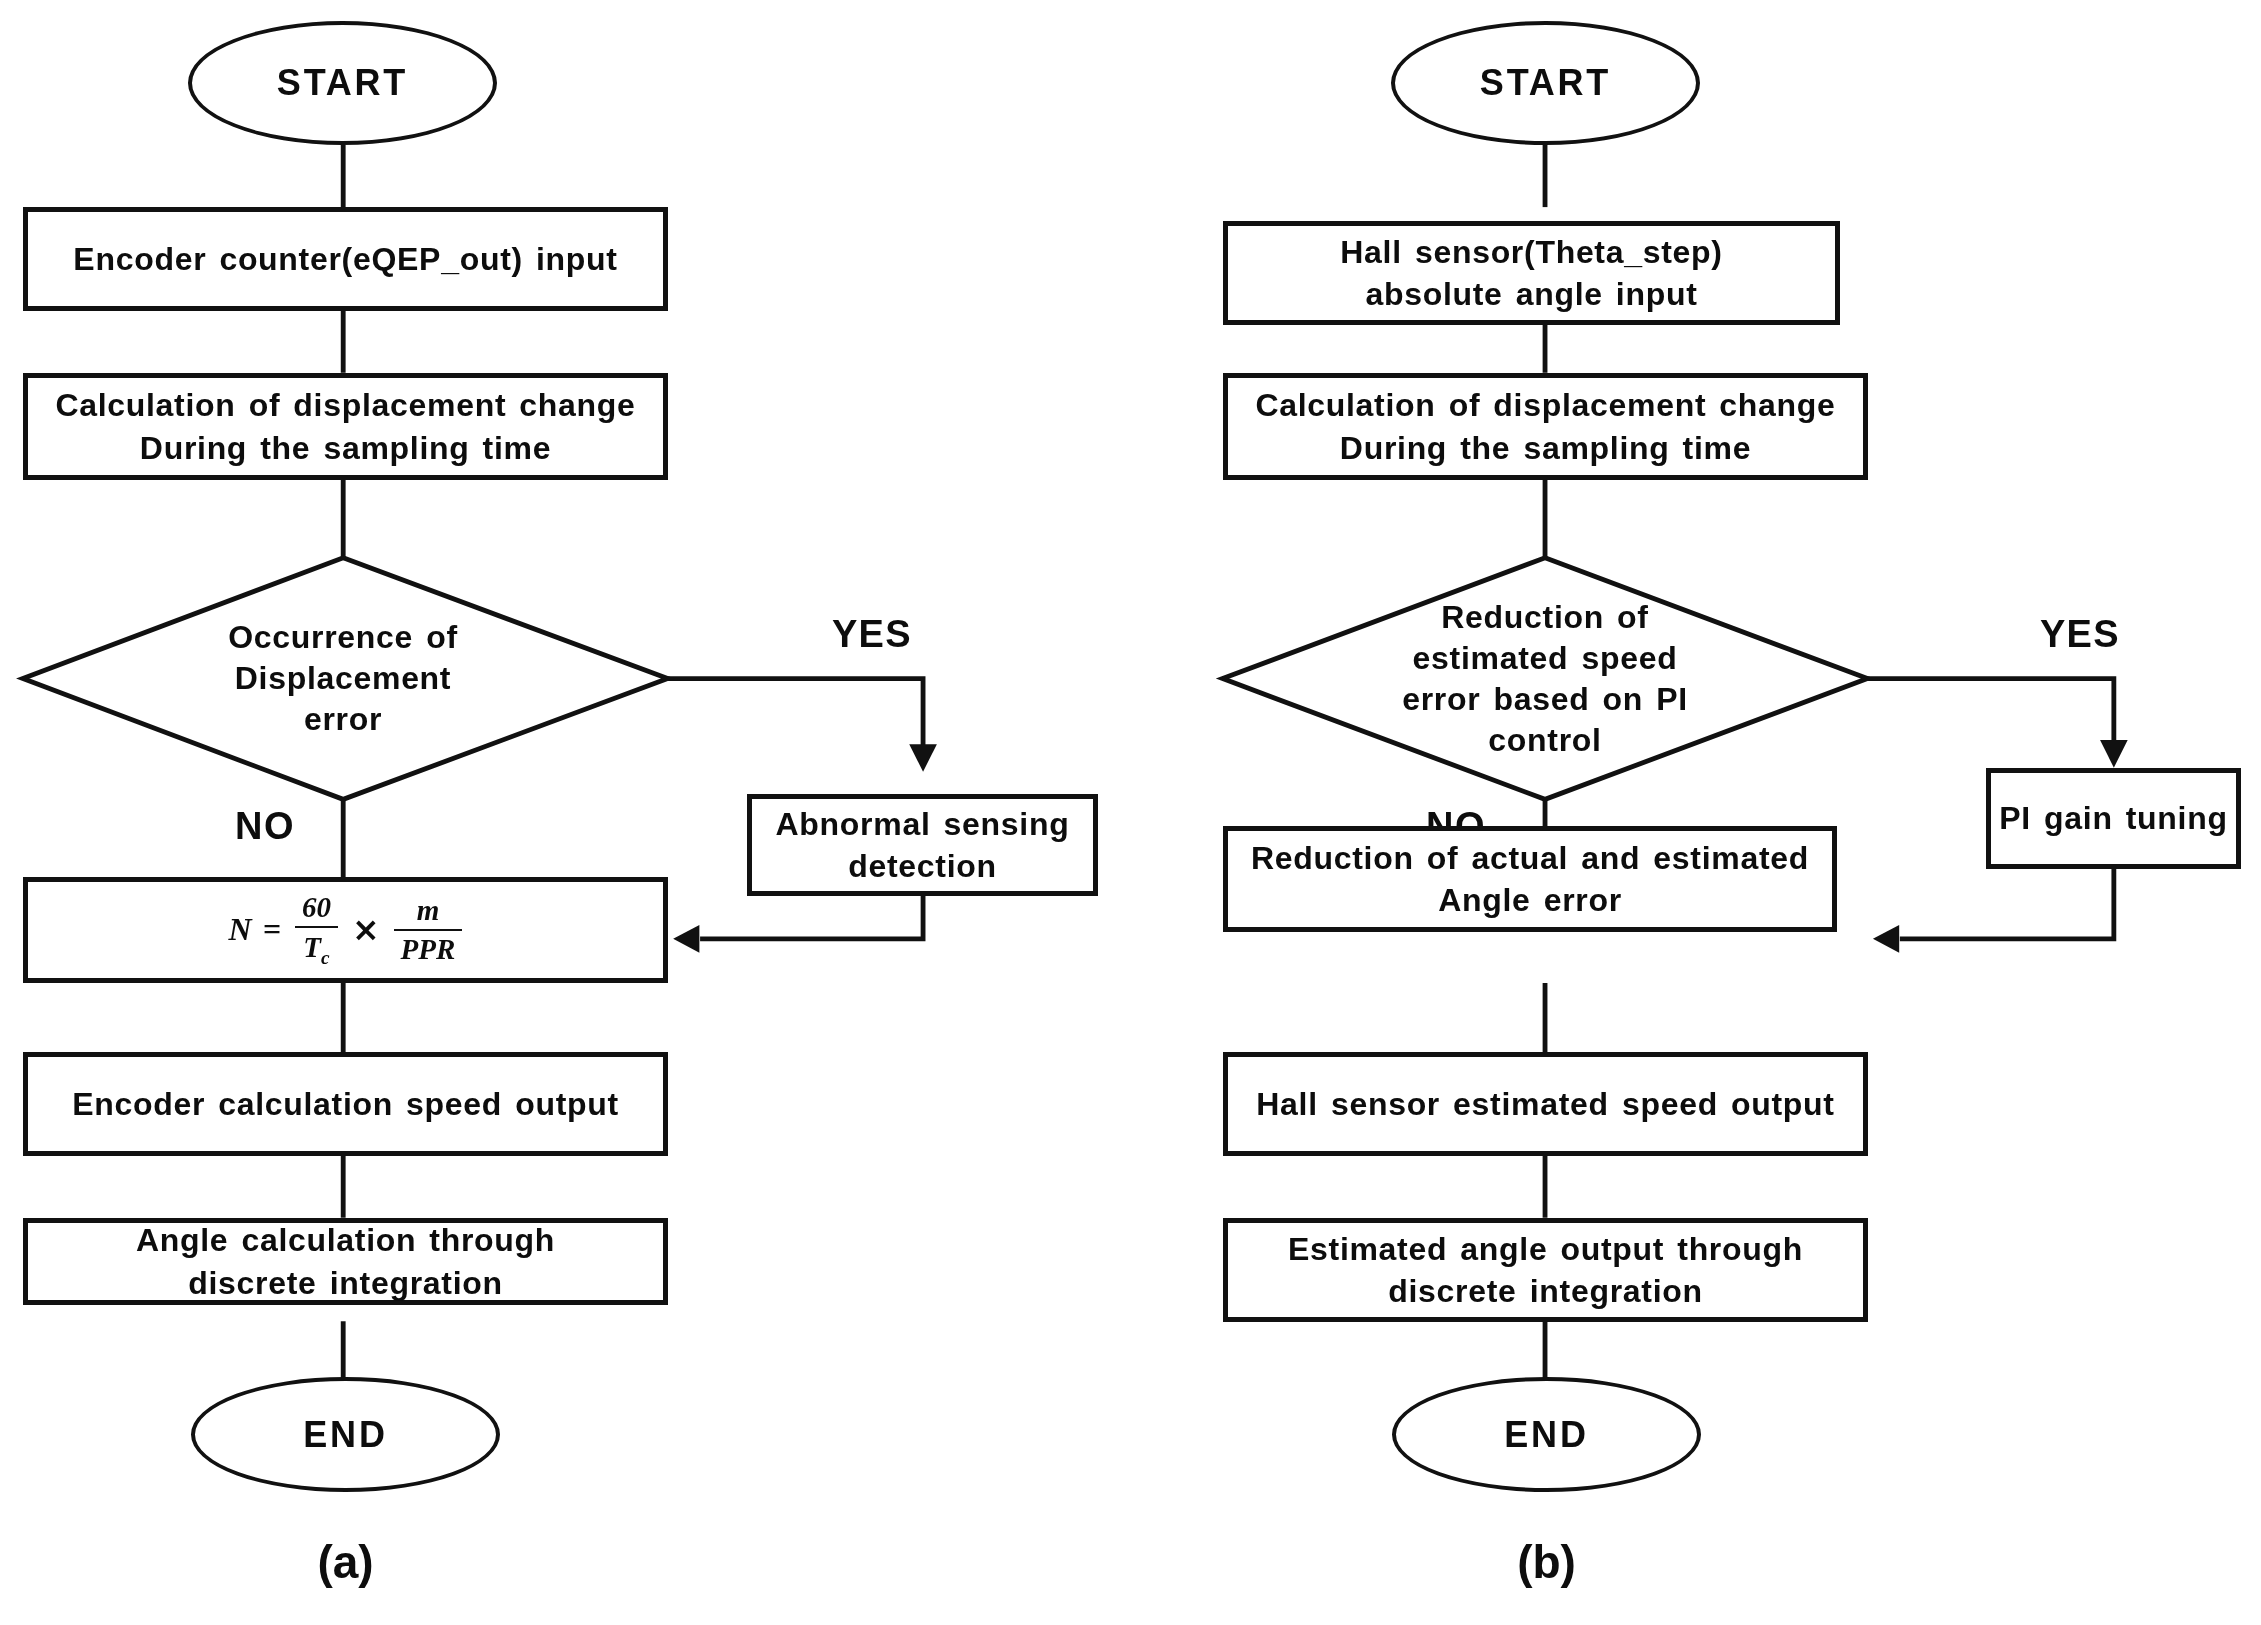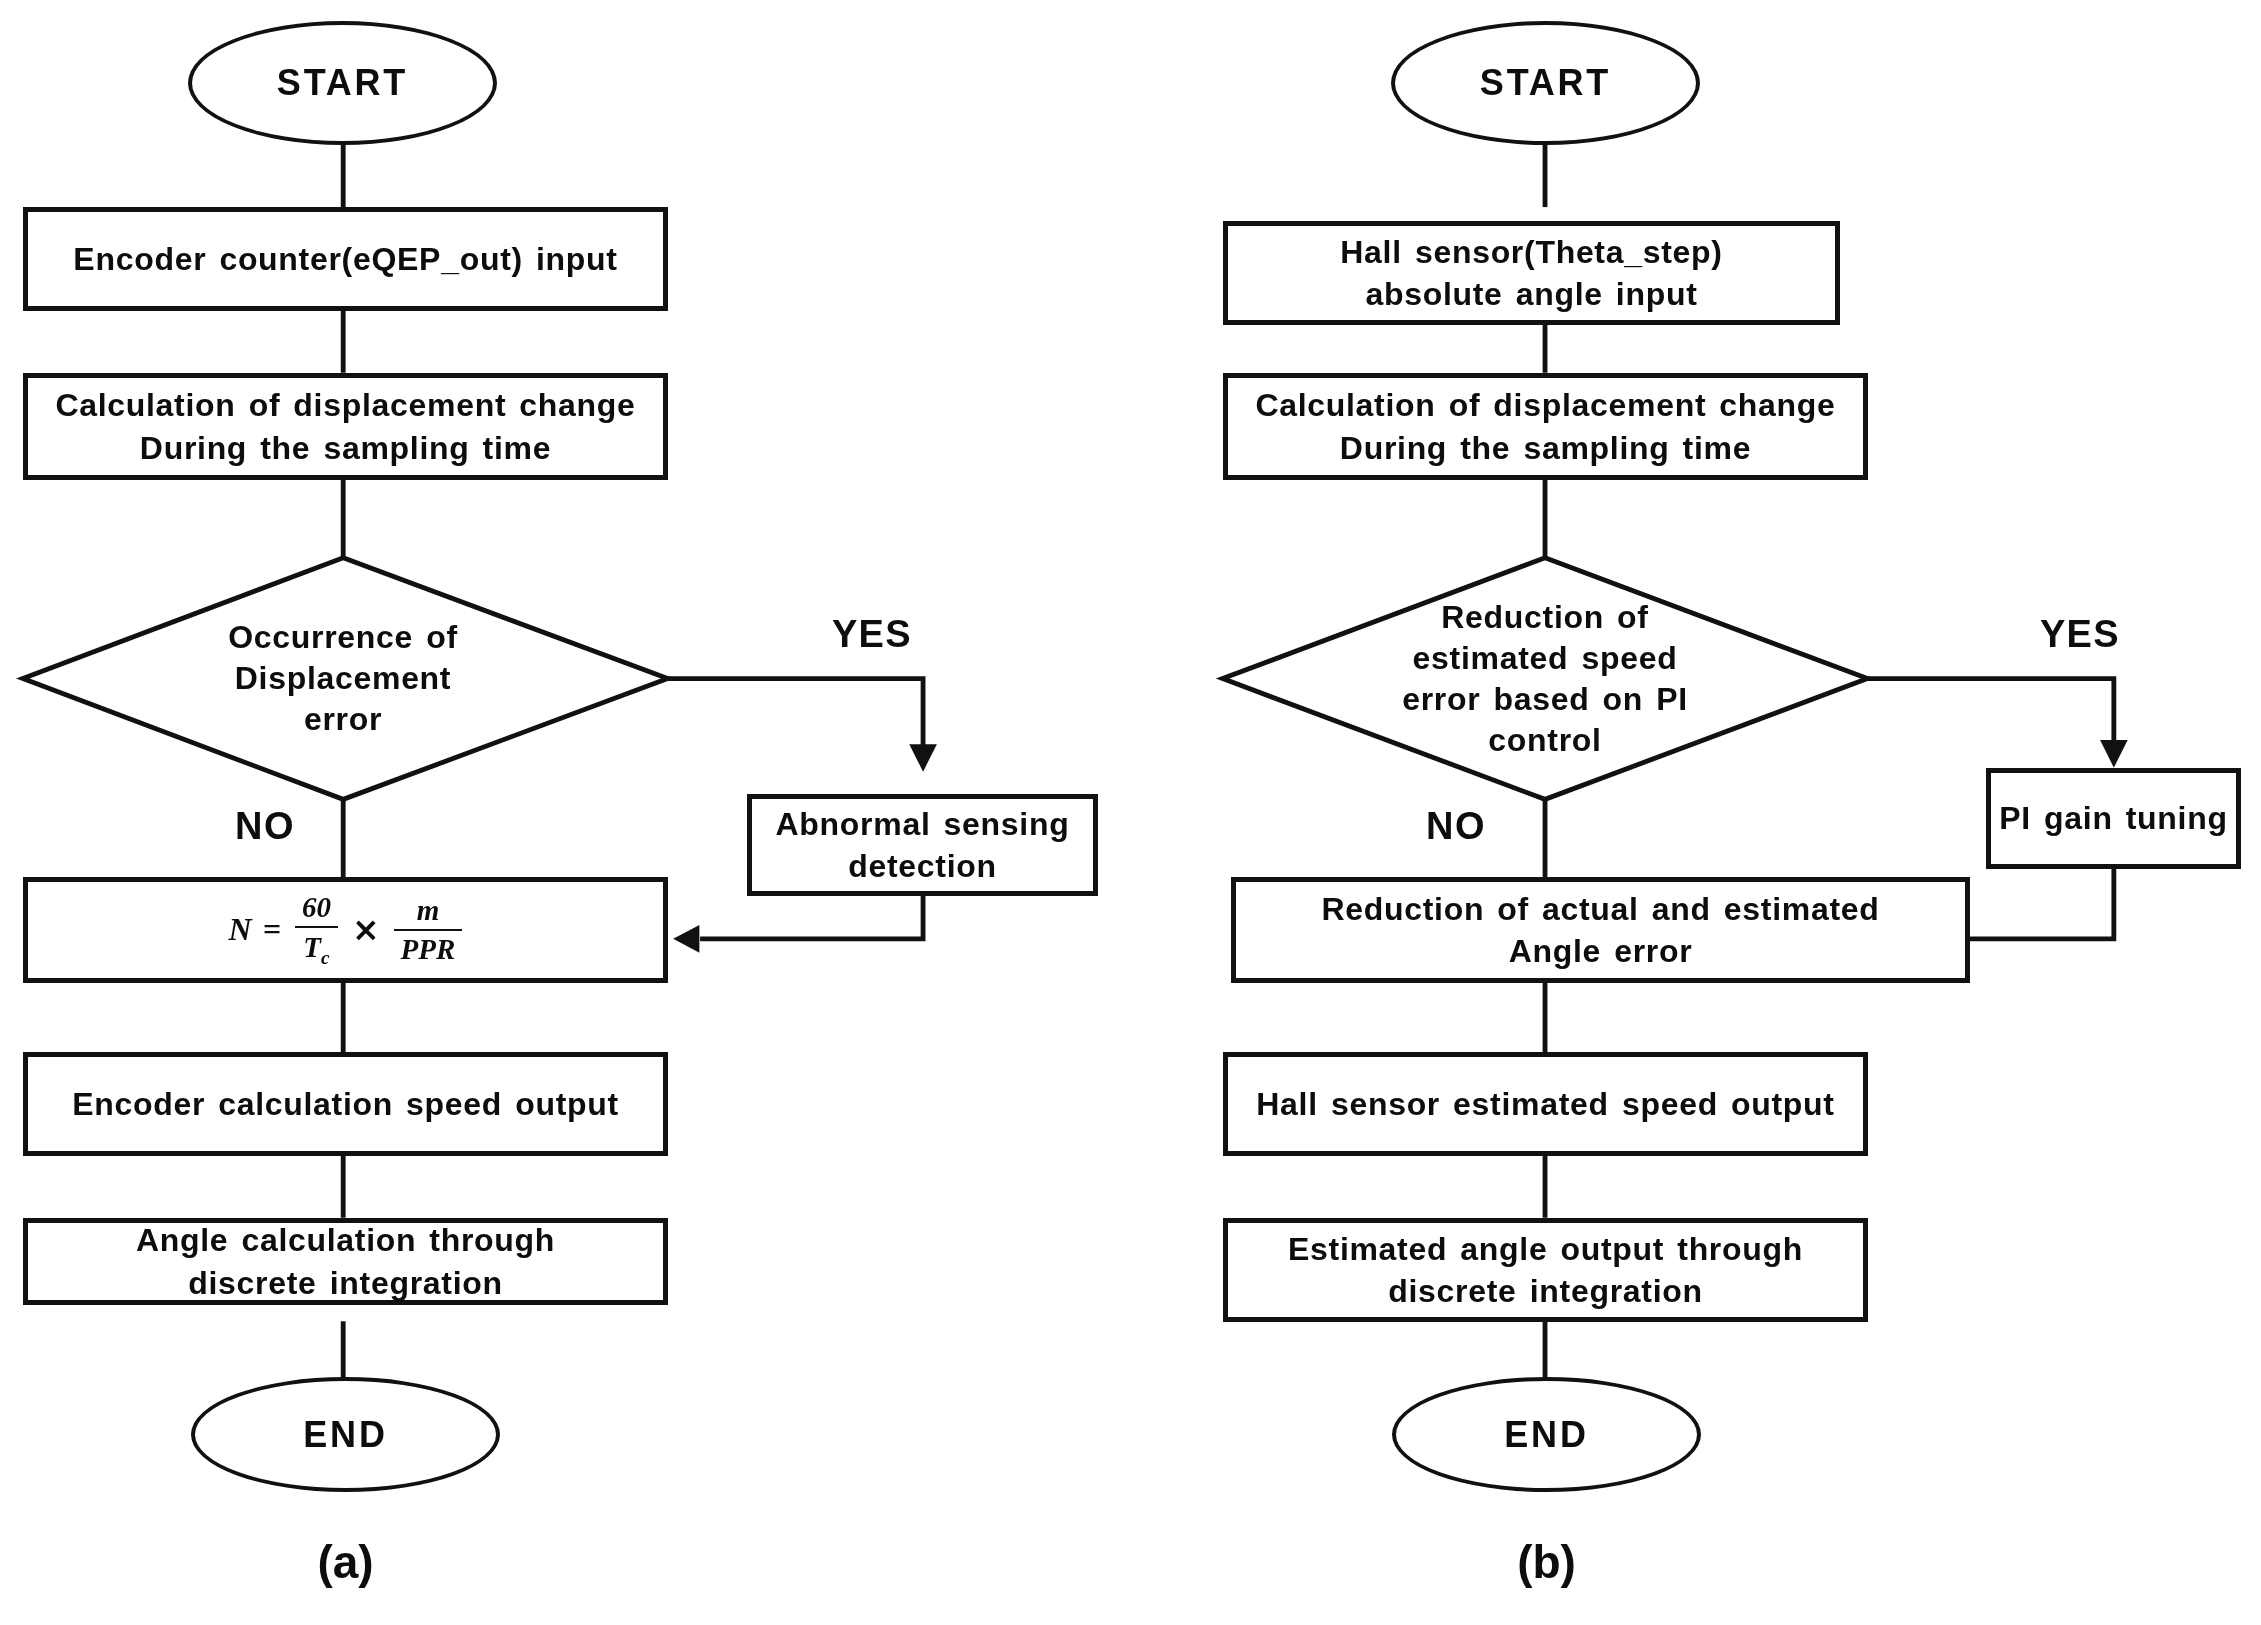--- a/index.html
+++ b/index.html
@@ -197,21 +197,21 @@
   </div>
 
   <div class="branch-label" style="left:1387px;top:805px;width:138px;height:69px;">
     <span>NO</span>
   </div>
 
   <div class="node rect" style="left:1986px;top:768px;width:255px;height:101px;">
     <div class="tl">PI gain tuning</div>
   </div>
 
-  <div class="node rect" style="left:1223px;top:877px;width:739px;height:106px;margin-left:8px;">
+  <div class="node rect" style="left:1223px;top:826px;width:614px;height:106px;">
     <div class="tl">Reduction of actual and estimated</div>
     <div class="tl">Angle error</div>
   </div>
 
   <div class="node rect" style="left:1223px;top:1052px;width:645px;height:104px;">
     <div class="tl">Hall sensor estimated speed output</div>
   </div>
 
   <div class="node rect" style="left:1223px;top:1218px;width:645px;height:104px;">
     <div class="tl">Estimated angle output through</div>

